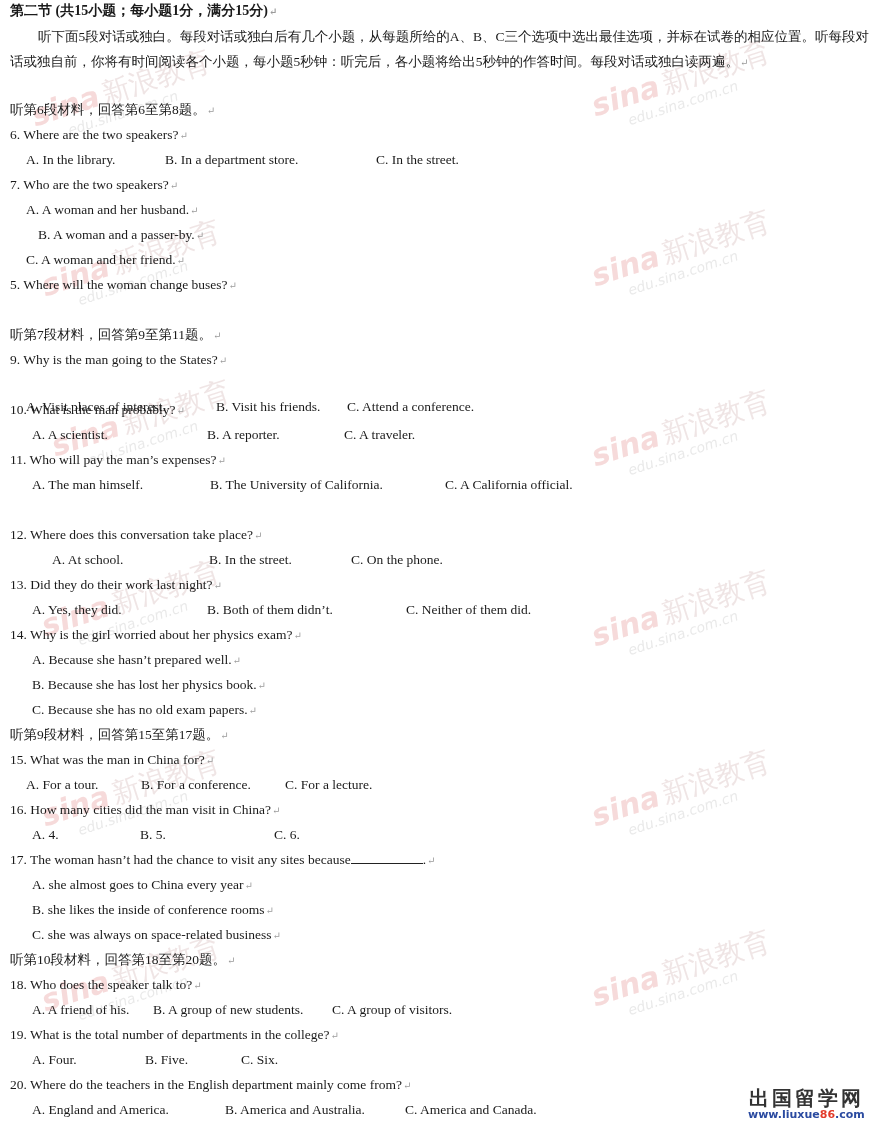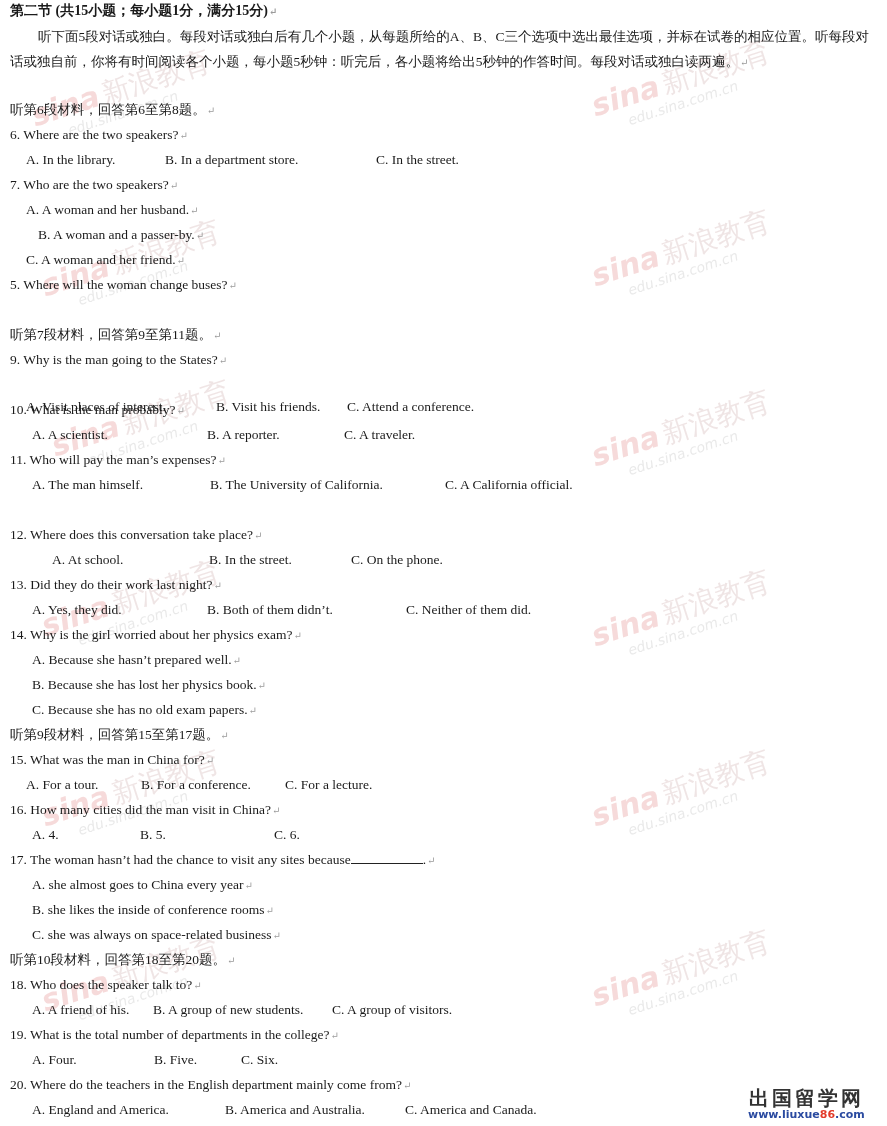--- a/index.html
+++ b/index.html
@@ -136,21 +136,21 @@
   <div class="line" style="top:974px;"><span>18. Who does the speaker talk to?</span><span class="mark">↵</span></div>
   <div class="line" style="top:999px;width:860px;">
     <span class="opt" style="left:22px;">A. A friend of his.</span>
     <span class="opt" style="left:143px;">B. A group of new students.</span>
     <span class="opt" style="left:322px;">C. A group of visitors.</span>
   </div>
 
   <div class="line" style="top:1024px;"><span>19. What is the total number of departments in the college?</span><span class="mark">↵</span></div>
   <div class="line" style="top:1049px;width:860px;">
     <span class="opt" style="left:22px;">A. Four.</span>
-    <span class="opt" style="left:144px;">B. Five.</span>
+    <span class="opt" style="left:135px;">B. Five.</span>
     <span class="opt" style="left:231px;">C. Six.</span>
   </div>
 
   <div class="line" style="top:1074px;"><span>20. Where do the teachers in the English department mainly come from?</span><span class="mark">↵</span></div>
   <div class="line" style="top:1099px;width:860px;">
     <span class="opt" style="left:22px;">A. England and America.</span>
     <span class="opt" style="left:215px;">B. America and Australia.</span>
     <span class="opt" style="left:395px;">C. America and Canada.</span>
   </div>
 

